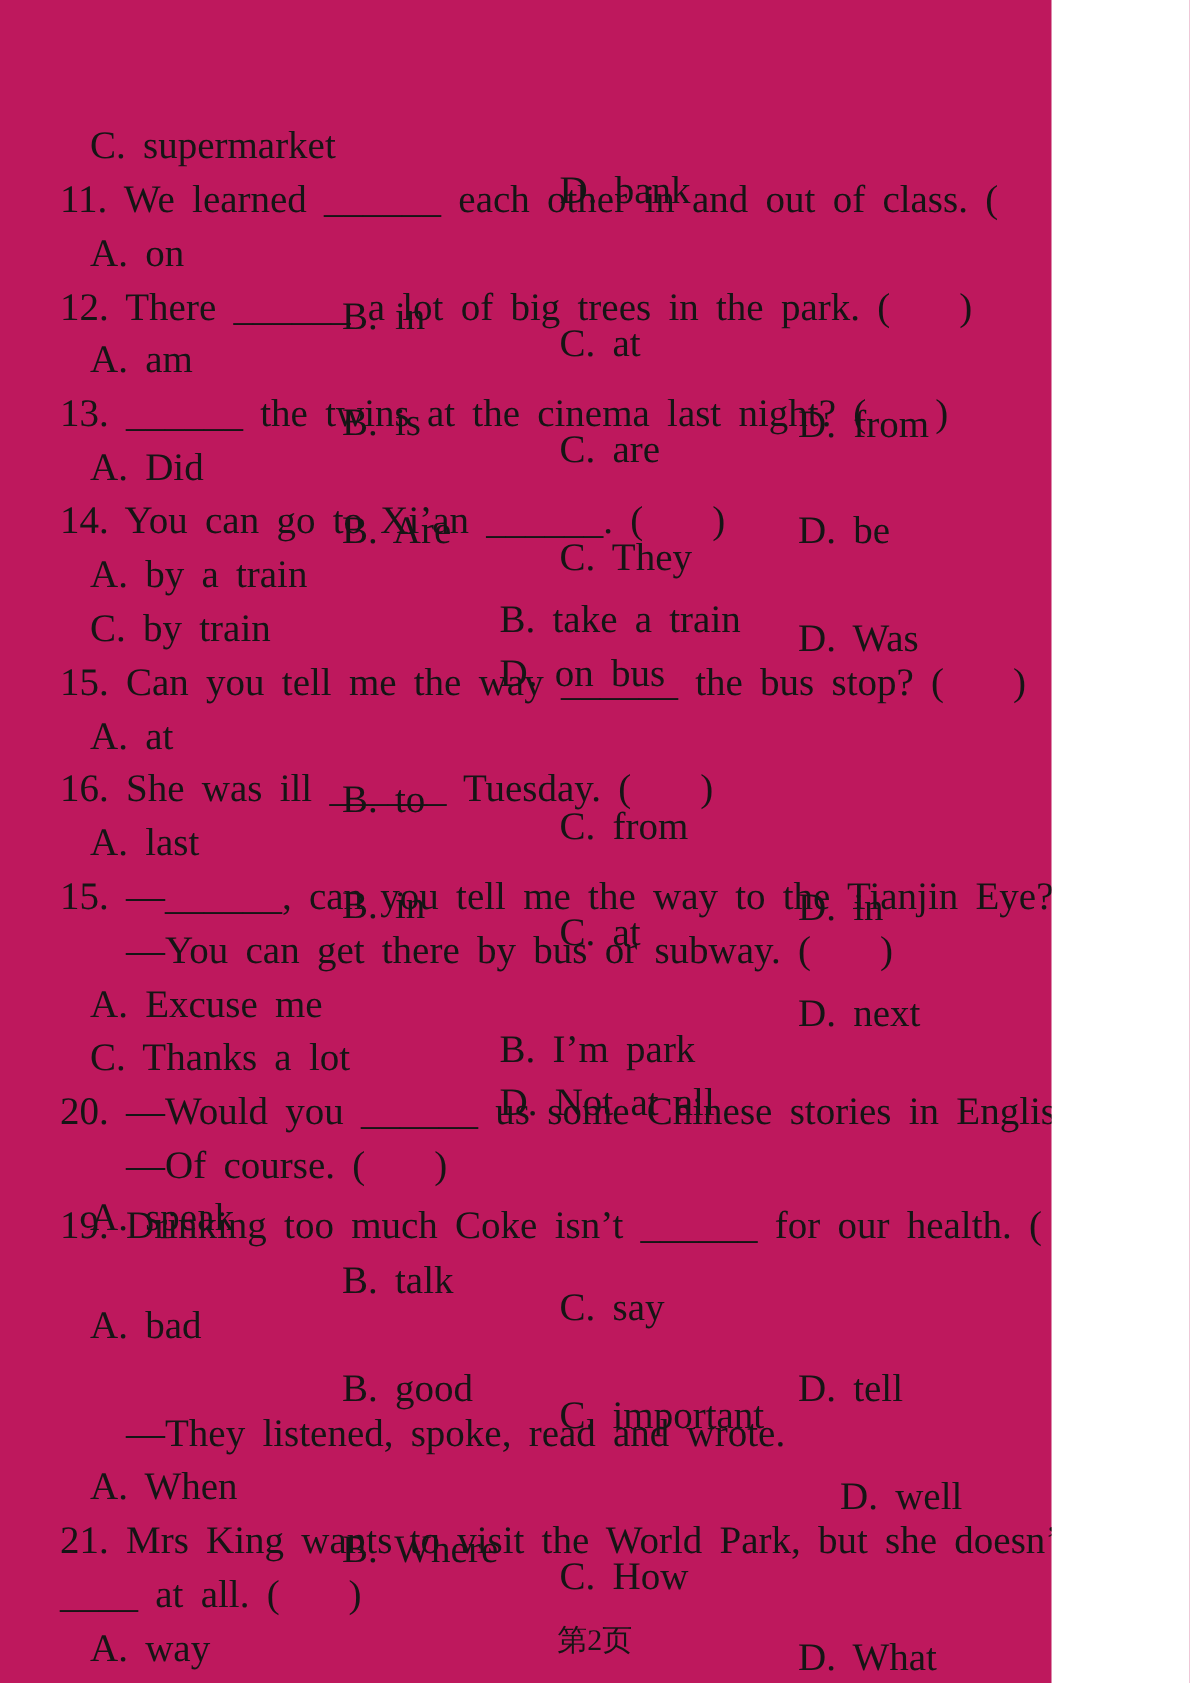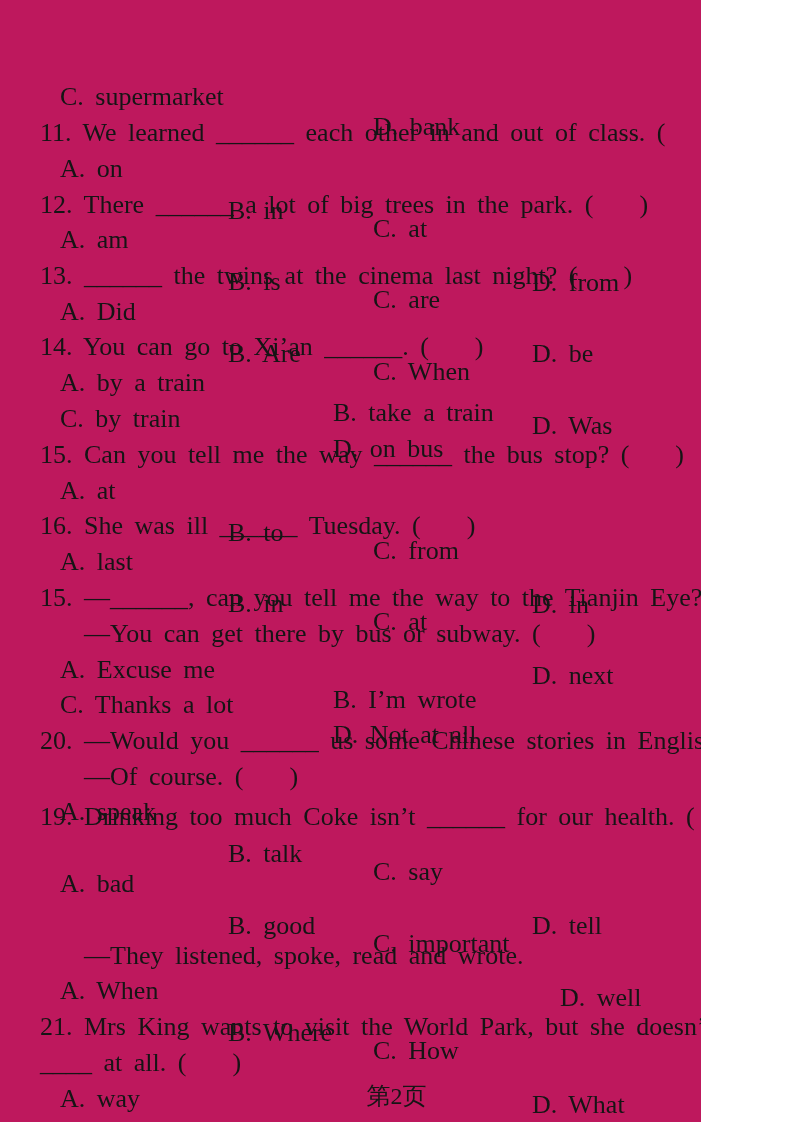--- a/index.html
+++ b/index.html
@@ -23,21 +23,21 @@
   
   .qx{left:40px;}
   .ct{left:84px;}
   .cA{left:60px;}
   .cB{left:228px;margin-top:12px;}
   .cC{left:373px;}
   .cD{left:532px;margin-top:24px;}
   .c2{left:333px;}
   .footer{
     position:absolute;left:0;top:1080px;width:793px;
-    text-align:center;font-size:24px;
+    text-align:center;font-size:20px;
   }
 </style>
 </head>
 <body>
 
 <div class="page">
 
   <div class="line" style="top:52px">
     <span class="t cA">C. supermarket</span>
     <span class="t cC">D. bank</span>
@@ -62,21 +62,21 @@
     <span class="t cC">C. are</span>
     <span class="t cD">D. be</span>
   </div>
 
   <div class="line" style="top:231px">
     <span class="t qx">13. ______ the twins at the cinema last night? (    )</span>
   </div>
   <div class="line" style="top:267px">
     <span class="t cA">A. Did</span>
     <span class="t cB">B. Are</span>
-    <span class="t cC">C. When</span>
+    <span class="t cC">C. They</span>
     <span class="t cD">D. Was</span>
   </div>
 
   <div class="line" style="top:302px">
     <span class="t qx">14. You can go to Xi’an ______. (    )</span>
   </div>
   <div class="line" style="top:338px">
     <span class="t cA">A. by a train</span>
     <span class="t c2">B. take a train</span>
   </div>
@@ -106,21 +106,21 @@
   </div>
 
   <div class="line" style="top:553px">
     <span class="t qx">15. —______, can you tell me the way to the Tianjin Eye?</span>
   </div>
   <div class="line" style="top:589px">
     <span class="t ct">—You can get there by bus or subway. (    )</span>
   </div>
   <div class="line" style="top:625px">
     <span class="t cA">A. Excuse me</span>
-    <span class="t c2">B. I’m wrote</span>
+    <span class="t c2">B. I’m park</span>
   </div>
   <div class="line" style="top:660px">
     <span class="t cA">C. Thanks a lot</span>
     <span class="t c2">D. Not at all</span>
   </div>
 
   <div class="line" style="top:696px">
     <span class="t qx">20. —Would you ______ us some Chinese stories in English?</span>
   </div>
   <div class="line" style="top:732px">

